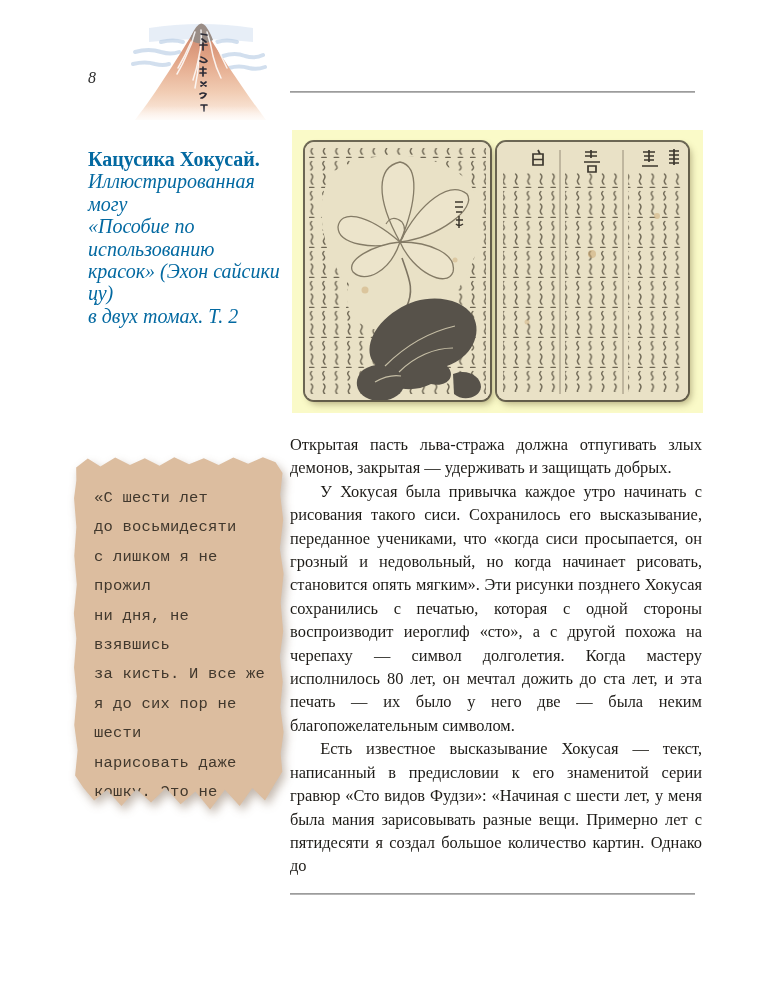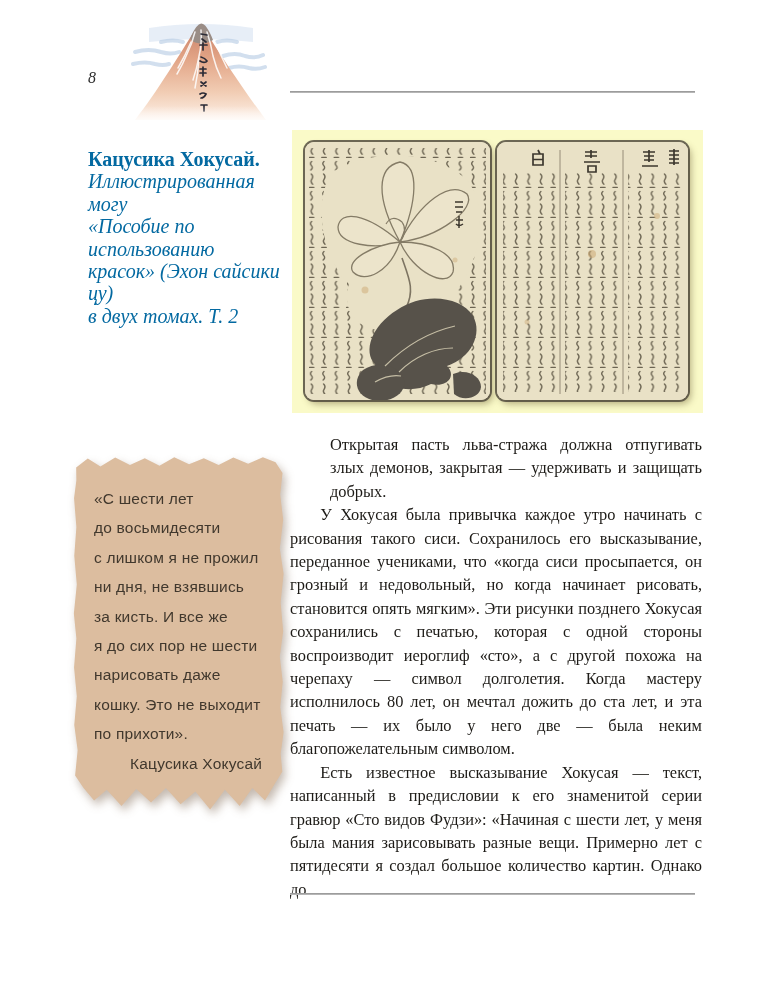--- a/index.html
+++ b/index.html
@@ -49,30 +49,30 @@
     background-color:#dcbd9f;
     clip-path:polygon(1.5% 3.5%, 7% 1%, 13% 3.2%, 20% 0.7%, 27% 2.8%, 34% 0.9%, 41% 3%,
       48% 0.6%, 55% 2.6%, 62% 0.9%, 69% 2.8%, 76% 0.7%, 83% 2.4%, 90% 0.6%, 96% 2%, 99.3% 5%,
       98.2% 11%, 99.6% 18%, 98% 26%, 99.8% 33%, 98.4% 41%, 99.6% 49%, 98% 56%, 99.4% 63%,
       98.2% 70%, 99.8% 77%, 98.4% 83%, 99.2% 88%, 96% 91%, 91% 96%, 85% 92.5%, 79% 97.5%,
       72% 93%, 65% 98.5%, 58% 93.5%, 51% 97%, 44% 92.5%, 37% 96.5%, 30% 92.8%, 23% 97.5%,
       16% 93%, 10% 96%, 5% 92.5%, 1% 89%, 2.2% 82%, 0.6% 75%, 1.8% 67%, 0.5% 59%, 1.6% 51%,
       0.4% 44%, 1.8% 36%, 0.6% 28%, 1.6% 20%, 0.5% 12%, 1.6% 7%);
   }
   .quote { position:absolute; left:21px; top:29px; right:12px;
-           font-family:Liberation Sans, sans-serif; font-size:15.5px; line-height:29.4px;
+           font-family:Liberation Mono, monospace; font-size:15.5px; line-height:29.4px;
            color:#41382d; letter-spacing:.2px; }
   .quote-signature { margin-left:36px; }
 
   
   .body-text { position:absolute; left:290px; top:433px; width:412px;
                font-size:16.4px; line-height:23.4px; text-align:justify;
                color:#1d1b17; hyphens:auto; }
   .body-text p { margin:0; text-indent:1.85em; }
-  .body-text p:first-child { text-indent:0;margin-left:40px; }
+  .body-text p:first-child { text-indent:0; }
 </style>
 </head>
 <body>
 
 <svg width="0" height="0" style="position:absolute" aria-hidden="true">
   <defs>
     <pattern id="jtxt" width="12.4" height="30" patternUnits="userSpaceOnUse">
       <g stroke="#564f3e" stroke-width="1.4" fill="none" stroke-linecap="round" opacity="0.85">
         <path d="M6.2 2 q2.4 2.2 0.6 5.2 q-1.8 2.6 0.8 5"></path>
         <path d="M4.4 15.4 h4.4"></path>

